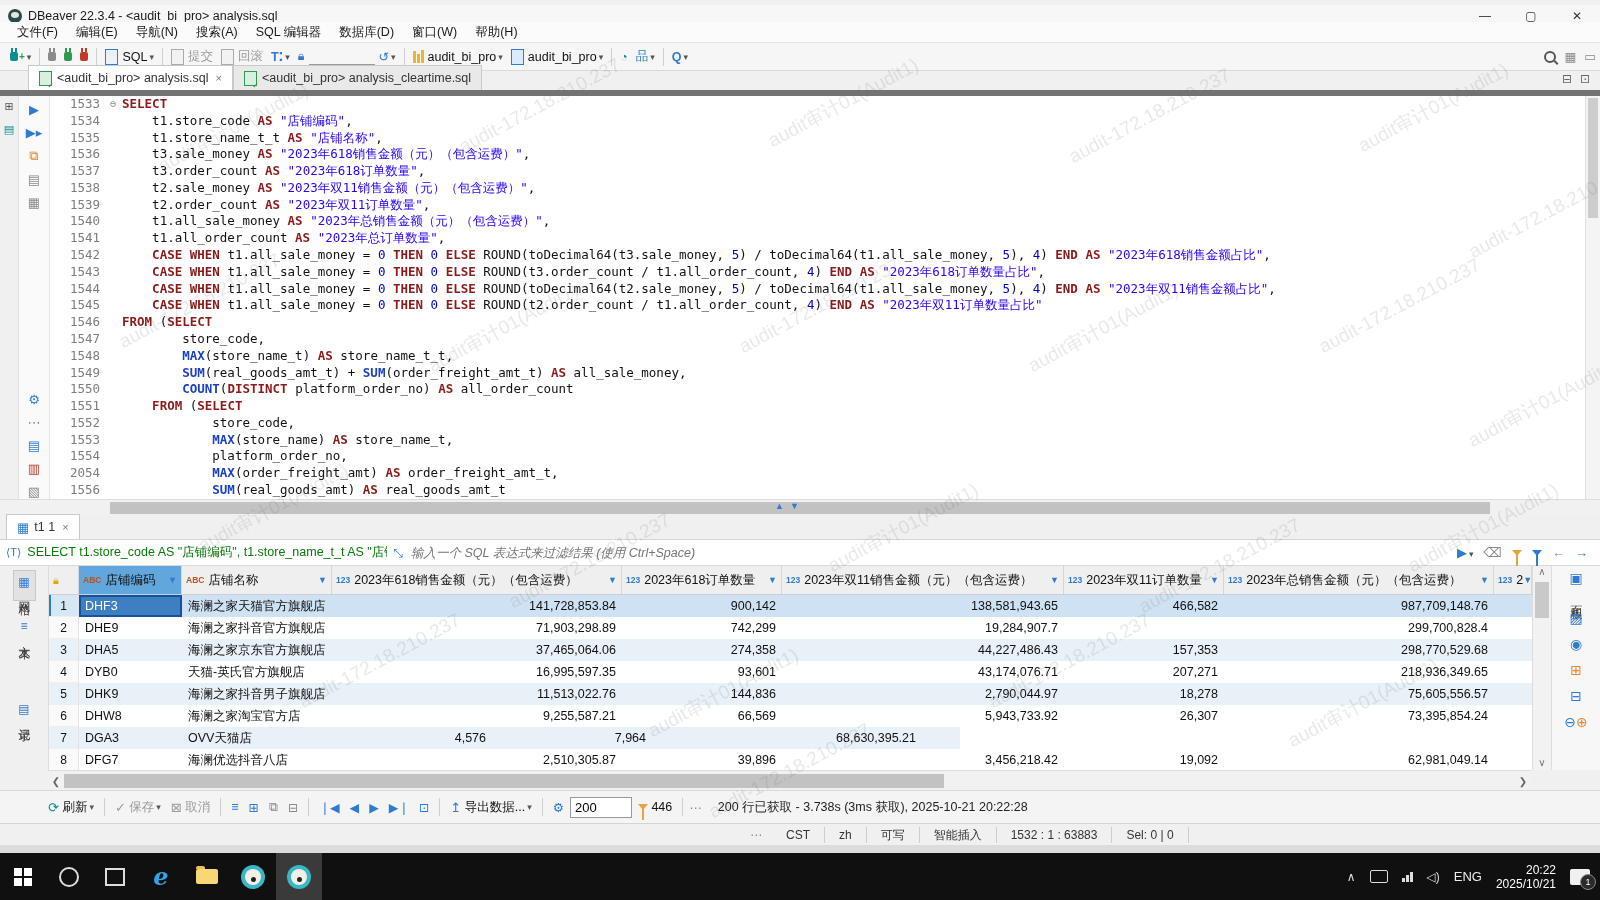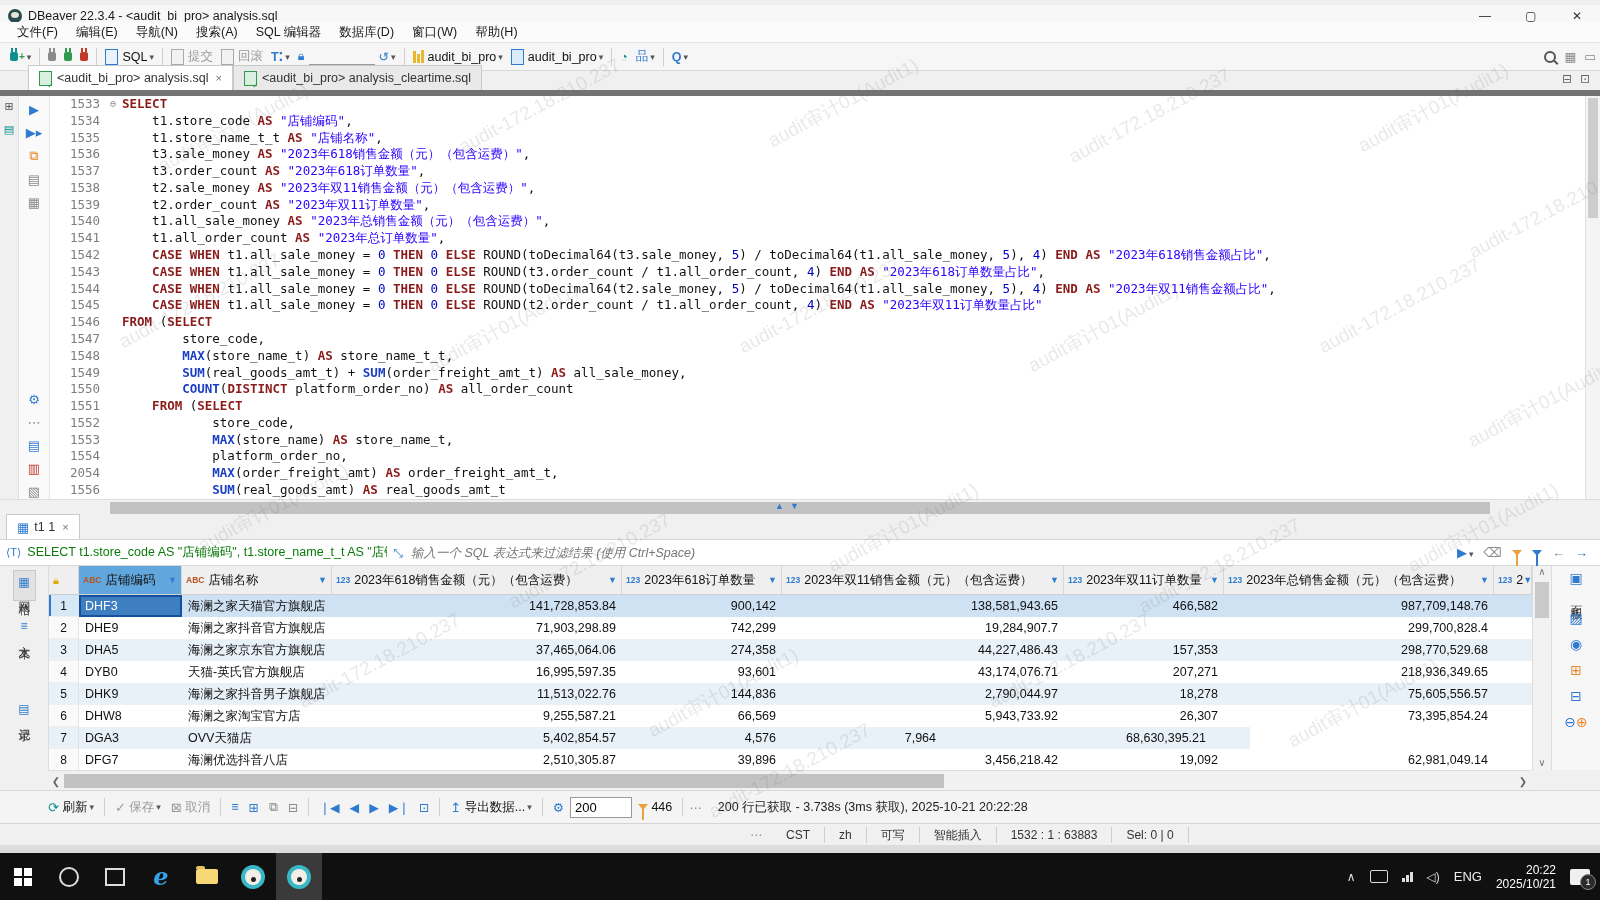--- a/index.html
+++ b/index.html
@@ -498,21 +498,20 @@
             <div class="gcell num" style="width: 160px;">66,569</div>
             <div class="gcell num" style="width: 282px;">5,943,733.92</div>
             <div class="gcell num" style="width: 160px;">26,307</div>
             <div class="gcell num" style="width: 270px;">73,395,854.24</div>
             <div class="gcell num" style="width: 38px;"></div>
           </div>
           <div class="grow row-odd">
             <div class="gcell rownum">7</div>
             <div class="gcell" style="width: 103px;">DGA3</div>
             <div class="gcell" style="width: 150px;">OVV天猫店</div>
-            <div class="gcell num" style="width: 290px;">5,402,854.57</div>
             <div class="gcell num" style="width: 160px;">4,576</div>
             <div class="gcell num" style="width: 160px;">7,964</div>
             <div class="gcell num" style="width: 270px;">68,630,395.21</div>
             <div class="gcell num" style="width: 38px;"></div>
           </div>
           <div class="grow">
             <div class="gcell rownum">8</div>
             <div class="gcell" style="width: 103px;">DFG7</div>
             <div class="gcell" style="width: 150px;">海澜优选抖音八店</div>
             <div class="gcell num" style="width: 290px;">2,510,305.87</div>

